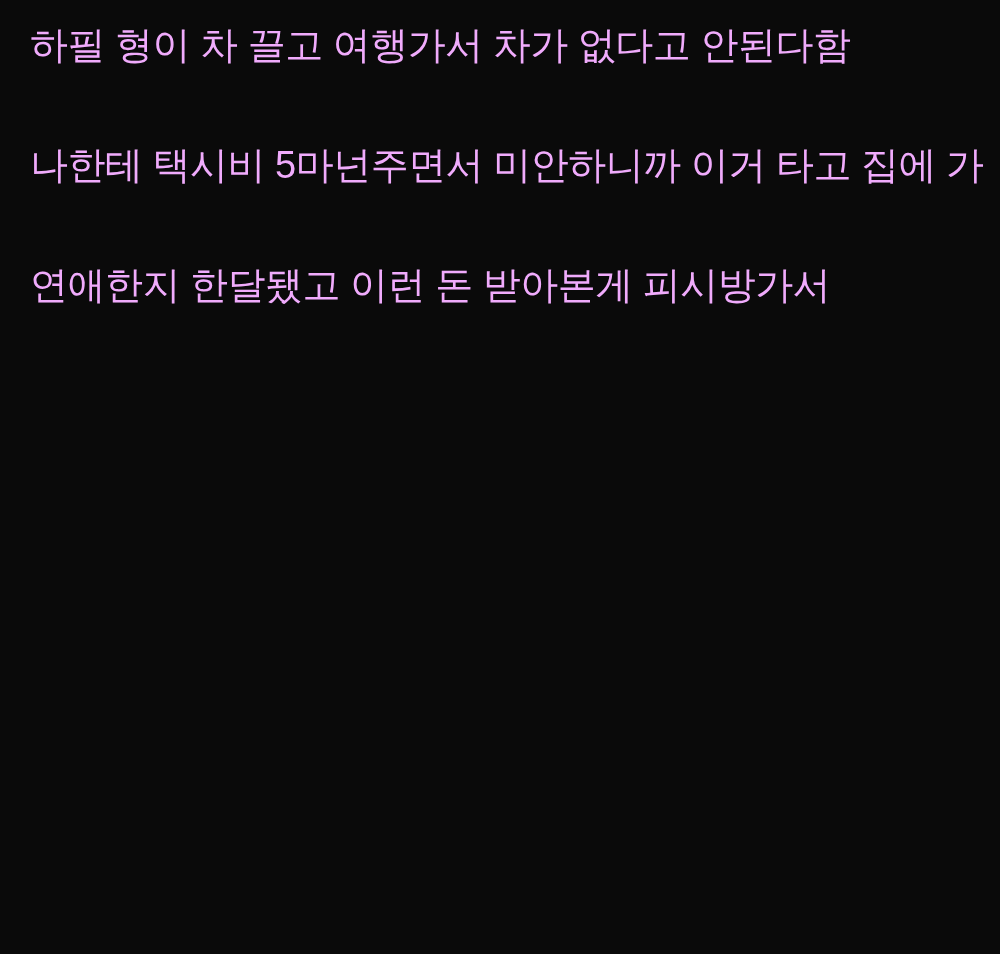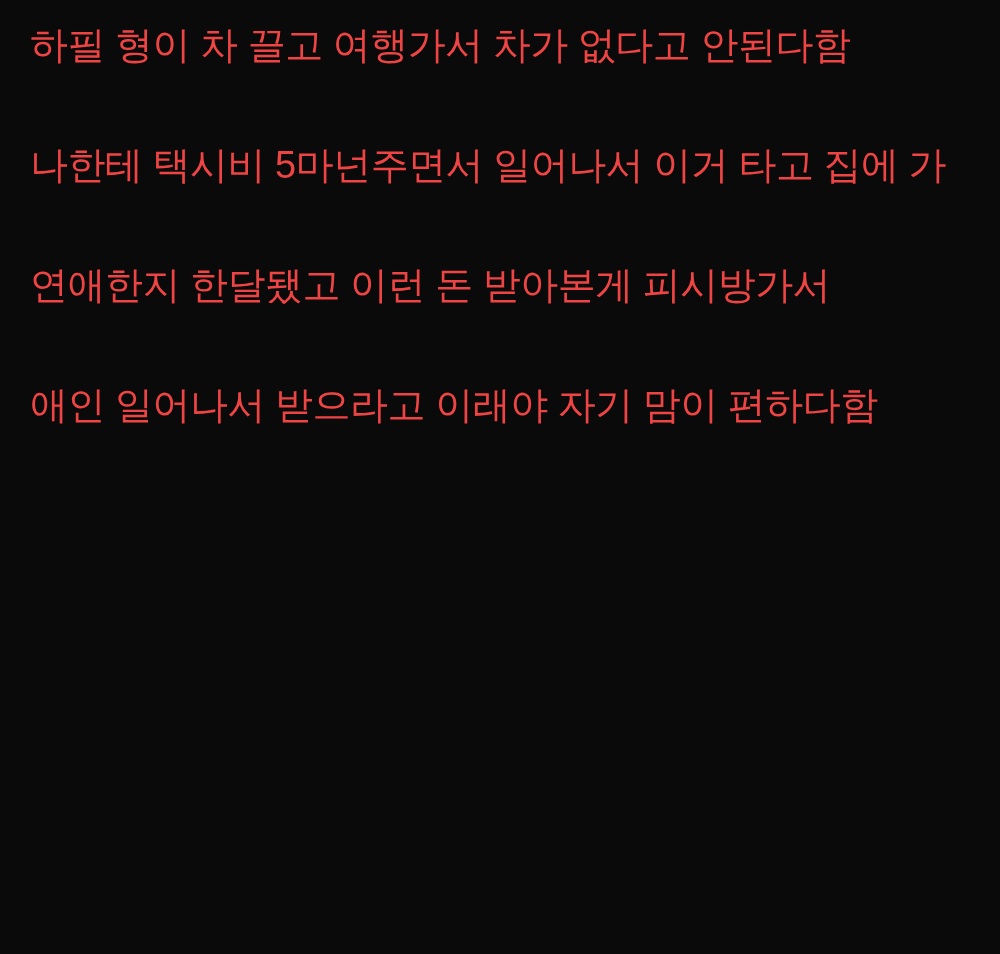--- a/index.html
+++ b/index.html
@@ -32,34 +32,31 @@
   .line {
     line-height: 70px;
     height: 70px;
     white-space: nowrap;
     text-rendering: optimizeLegibility;
   }
 </style>
 </head>
 <body style="background: rgb(10, 10, 10);">
 
-<div class="post-body" style="color: #ef4444;">
+<div class="post-body" style="color: #f0abfc;">
 
   <div class="paragraph">
     <div class="line">하필 형이 차 끌고 여행가서 차가 없다고 안된다함</div>
   </div>
 
 
   <div class="paragraph">
-    <div class="line">나한테 택시비 5마넌주면서 일어나서 이거 타고 집에 가</div>
+    <div class="line">나한테 택시비 5마넌주면서 미안하니까 이거 타고 집에 가</div>
   </div>
 
   <div class="paragraph">
     <div class="line">연애한지 한달됐고 이런 돈 받아본게 피시방가서</div>
   </div>
 
 
 
-  <div class="paragraph">
-    <div class="line">애인 일어나서 받으라고 이래야 자기 맘이 편하다함</div>
-  </div>
 
 </div>
 
 </body></html>

